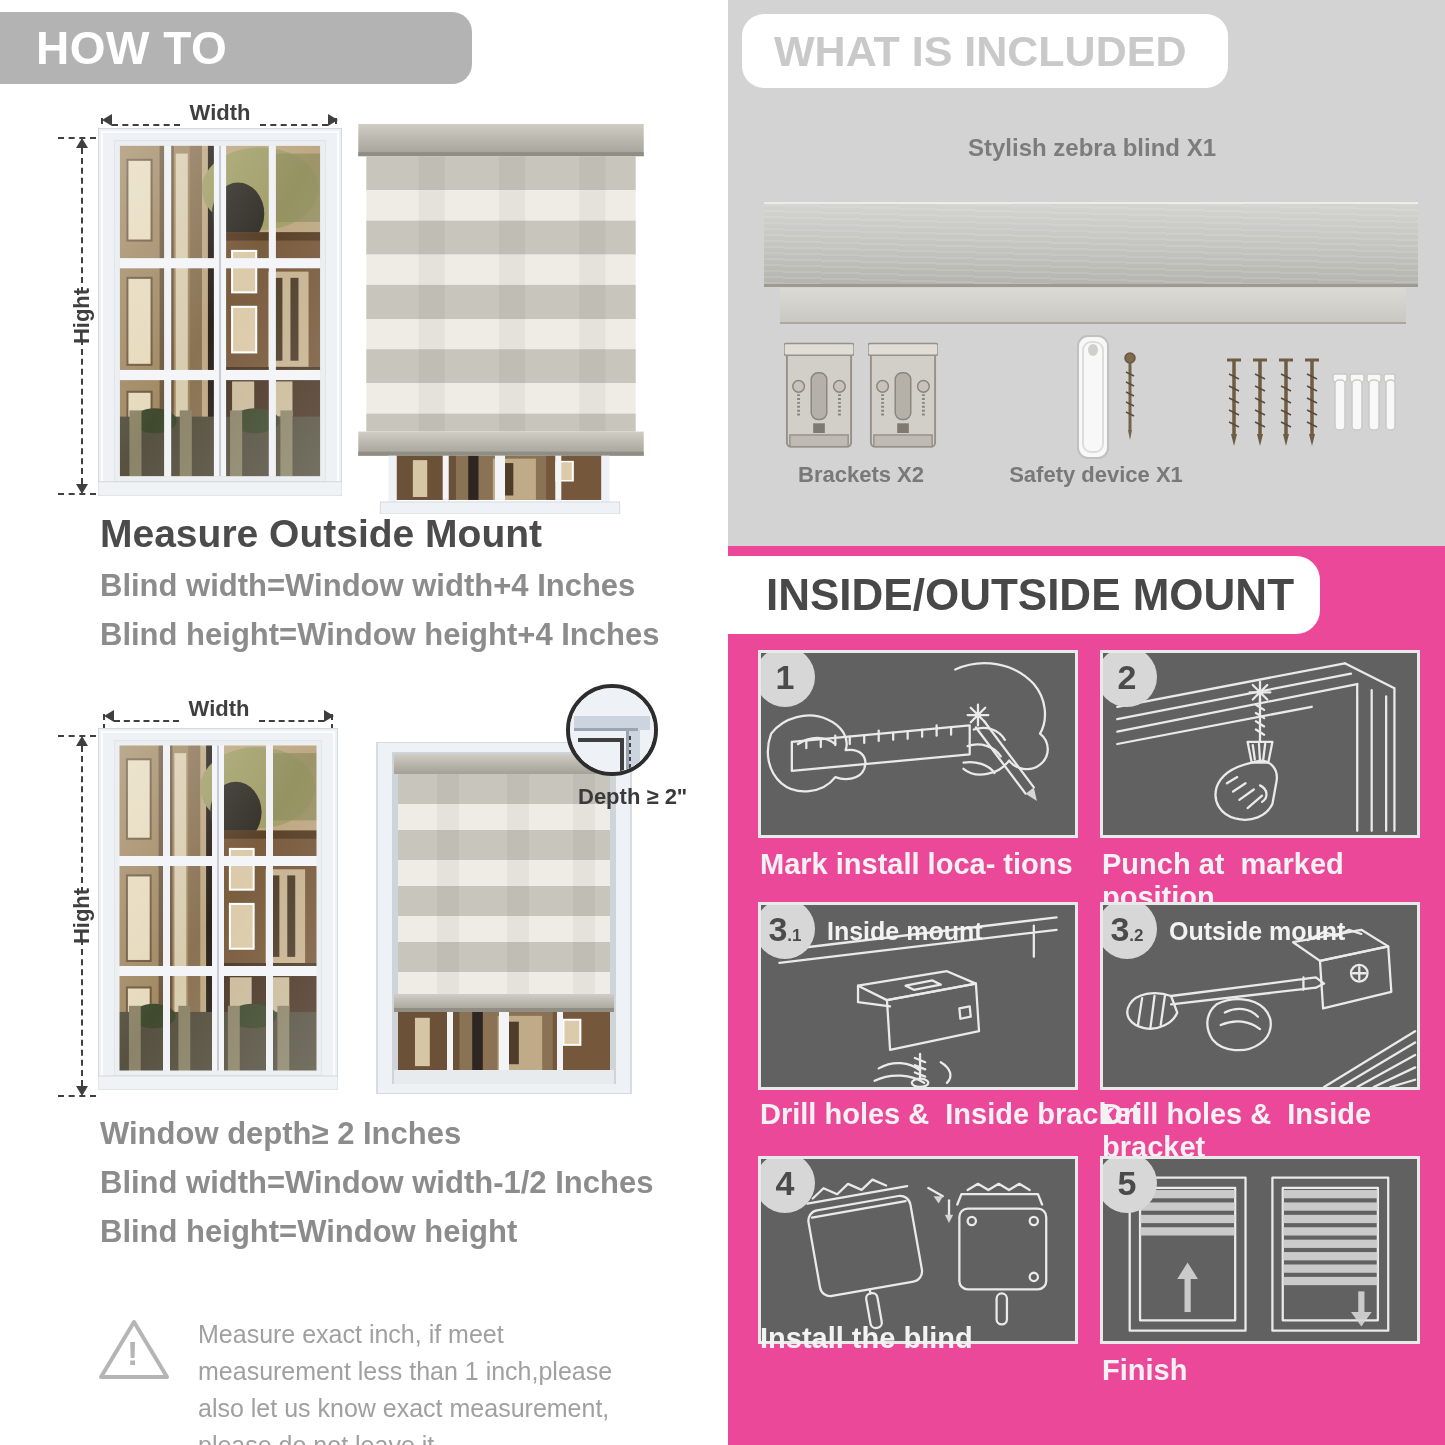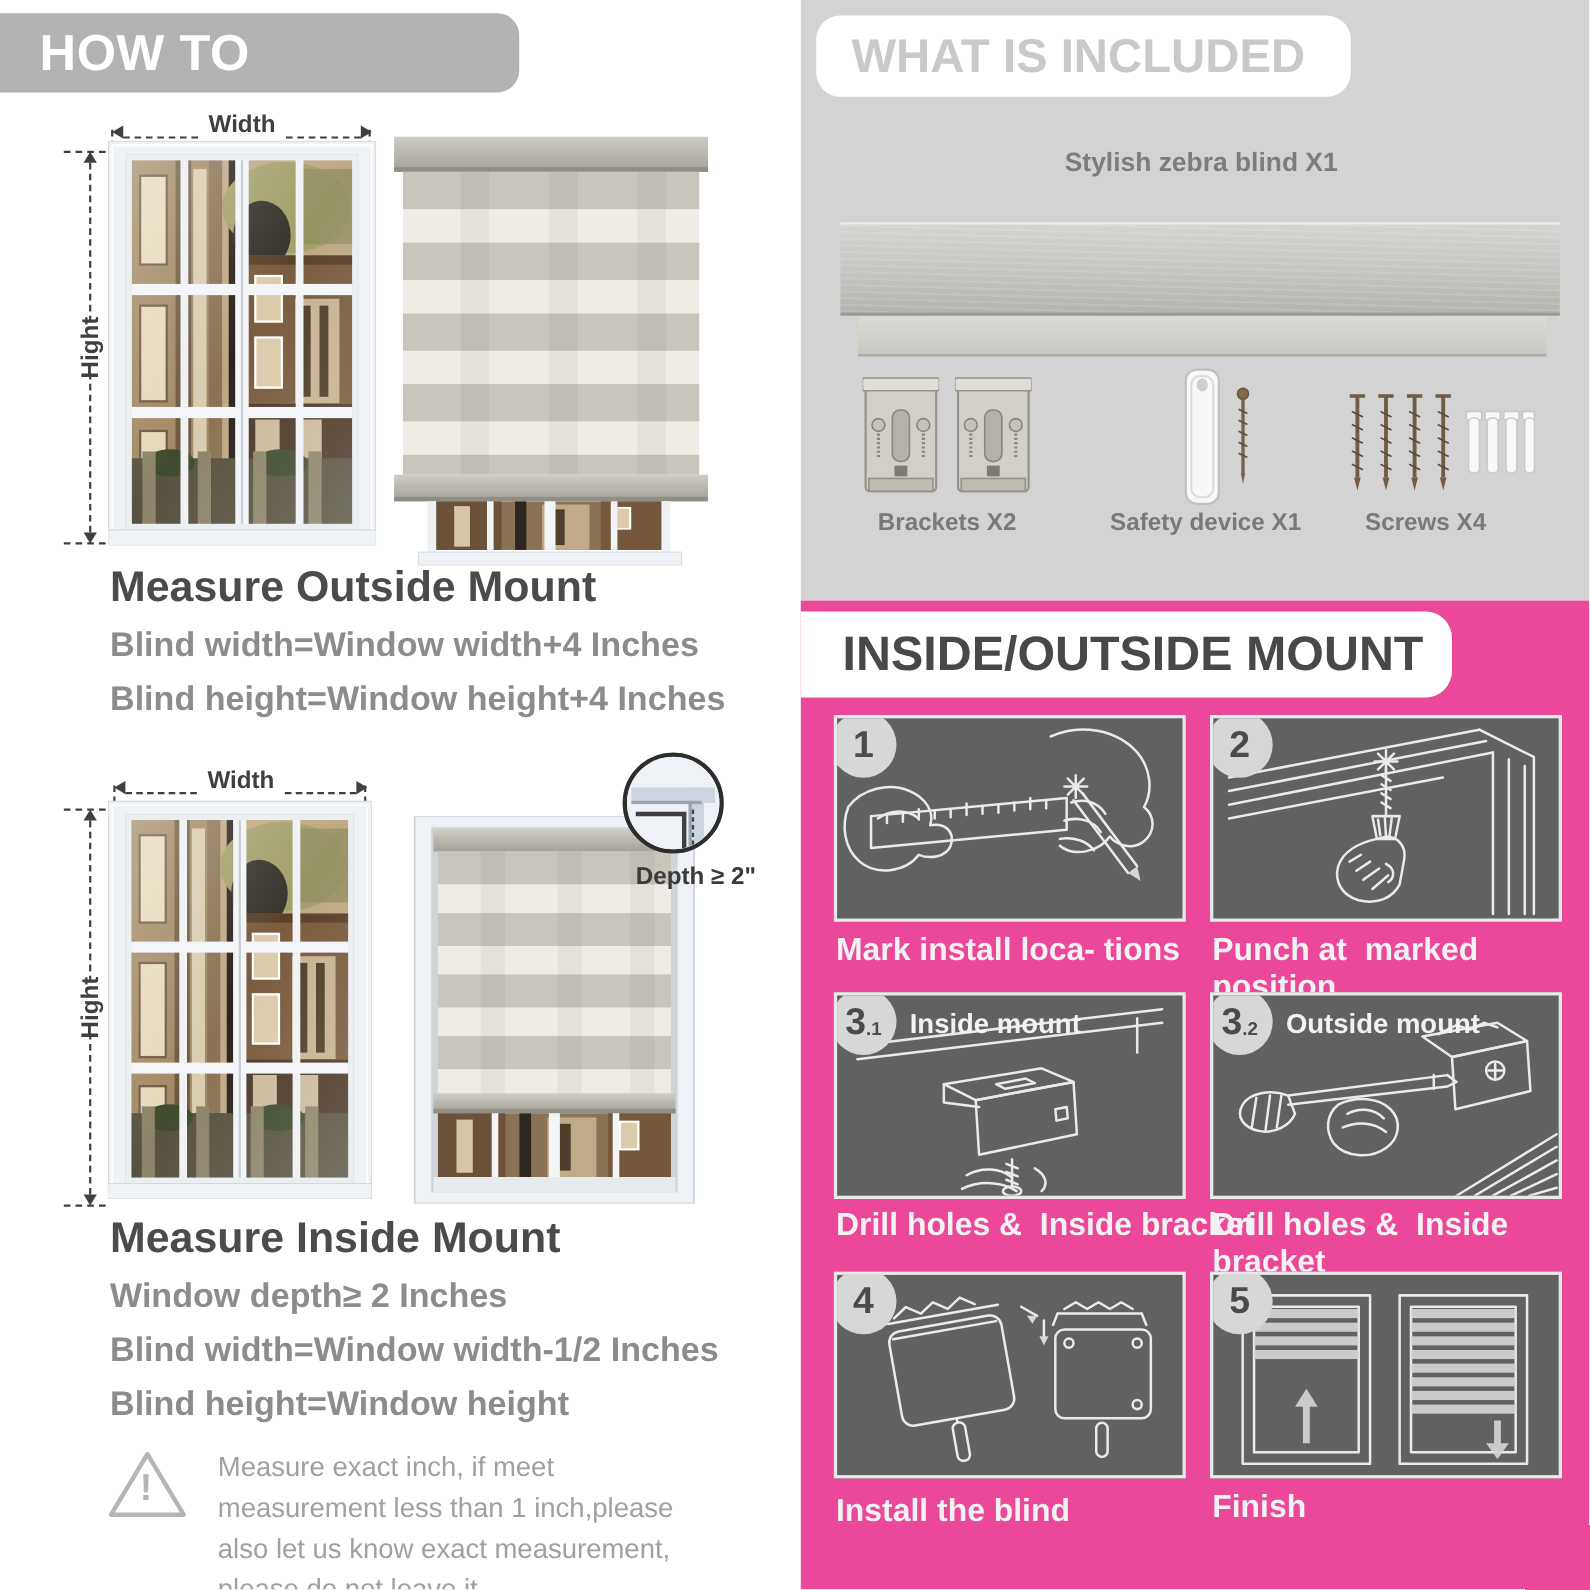--- a/index.html
+++ b/index.html
@@ -272,21 +272,20 @@
       <rect x="56" y="28" width="14" height="58" fill="#ccd5df"></rect>
       <rect x="4" y="40" width="64" height="3" fill="#9aa5b1"></rect>
       <rect x="56" y="40" width="3" height="46" fill="#9aa5b1"></rect>
       <path d="M8,52 H52 V86" stroke="#3f3f3f" stroke-width="4" fill="none"></path>
       <line x1="60" y1="48" x2="60" y2="82" stroke="#444444" stroke-width="2" stroke-dasharray="4,3"></line>
     </svg>
   </div>
   <div class="abs depth-label" style="left:578px;top:784px;">Depth ≥ 2"</div>
 
   <div class="abs txt-block" style="left:100px;top:1104px;">
-    <div class="m-title">Measure Inside Mount</div>
     <div class="m-line">Window depth≥ 2 Inches</div>
     <div class="m-line">Blind width=Window width-1/2 Inches</div>
     <div class="m-line">Blind height=Window height</div>
   </div>
 
   <div class="abs warning" style="left:96px;top:1316px;">
     <div class="tri-wrap">
       <svg width="76" height="68" viewBox="0 0 76 68">
         <path d="M38,6 L71,61 L5,61 Z" fill="none" stroke="#b5b5b5" stroke-width="4" stroke-linejoin="round"></path>
       </svg>
@@ -342,21 +341,20 @@
           <rect x="132" y="28" width="10" height="50" rx="4"></rect>
         <rect x="147" y="22" width="14" height="8" rx="2"></rect>
           <rect x="149" y="28" width="10" height="50" rx="4"></rect>
         <rect x="164" y="22" width="11" height="8" rx="2"></rect>
           <rect x="166" y="28" width="9" height="50" rx="4"></rect>
       </g>
     </svg>
 
     <div class="abs included-label" style="left:8px;width:250px;">Brackets X2</div>
     <div class="abs included-label" style="left:238px;width:260px;">Safety device X1</div>
-    <div class="abs included-label" style="left:448px;width:240px;">Screws X4</div>
   </div>
 
   <div class="abs rb">
     <div class="abs iom-header">
       <span>INSIDE/OUTSIDE MOUNT</span>
     </div>
 
     <div class="stepbox" style="left:30px;top:104px;">
       <svg width="314" height="182" viewBox="0 0 300 176">
         <g class="lineart">
@@ -465,21 +463,21 @@
           <rect x="226" y="130" width="10" height="30" rx="5"></rect>
         </g>
         <path d="M174,36 L165,36 L170,43 Z" class="lafill"></path>
         <path d="M176,54 L184,54 L180,62 Z" class="lafill"></path>
       </svg>
       <div class="badge">
         <span class="n">4</span>
         <span class="s"></span>
       </div>
     </div>
-    <div class="stepcap" style="left:32px;top:812px;">Install the blind</div>
+    <div class="stepcap" style="left:32px;top:776px;">Install the blind</div>
 
     <div class="stepbox" style="left:372px;top:610px;">
       <svg width="314" height="182" viewBox="0 0 300 176">
         <g class="lineart" stroke-width="2.5">
           <rect x="24" y="18" width="112" height="148"></rect>
           <rect x="34" y="28" width="92" height="128"></rect>
           <rect x="162" y="18" width="112" height="148"></rect>
           <rect x="172" y="28" width="92" height="128"></rect>
         </g>
         <g class="lafill" opacity=".9">

